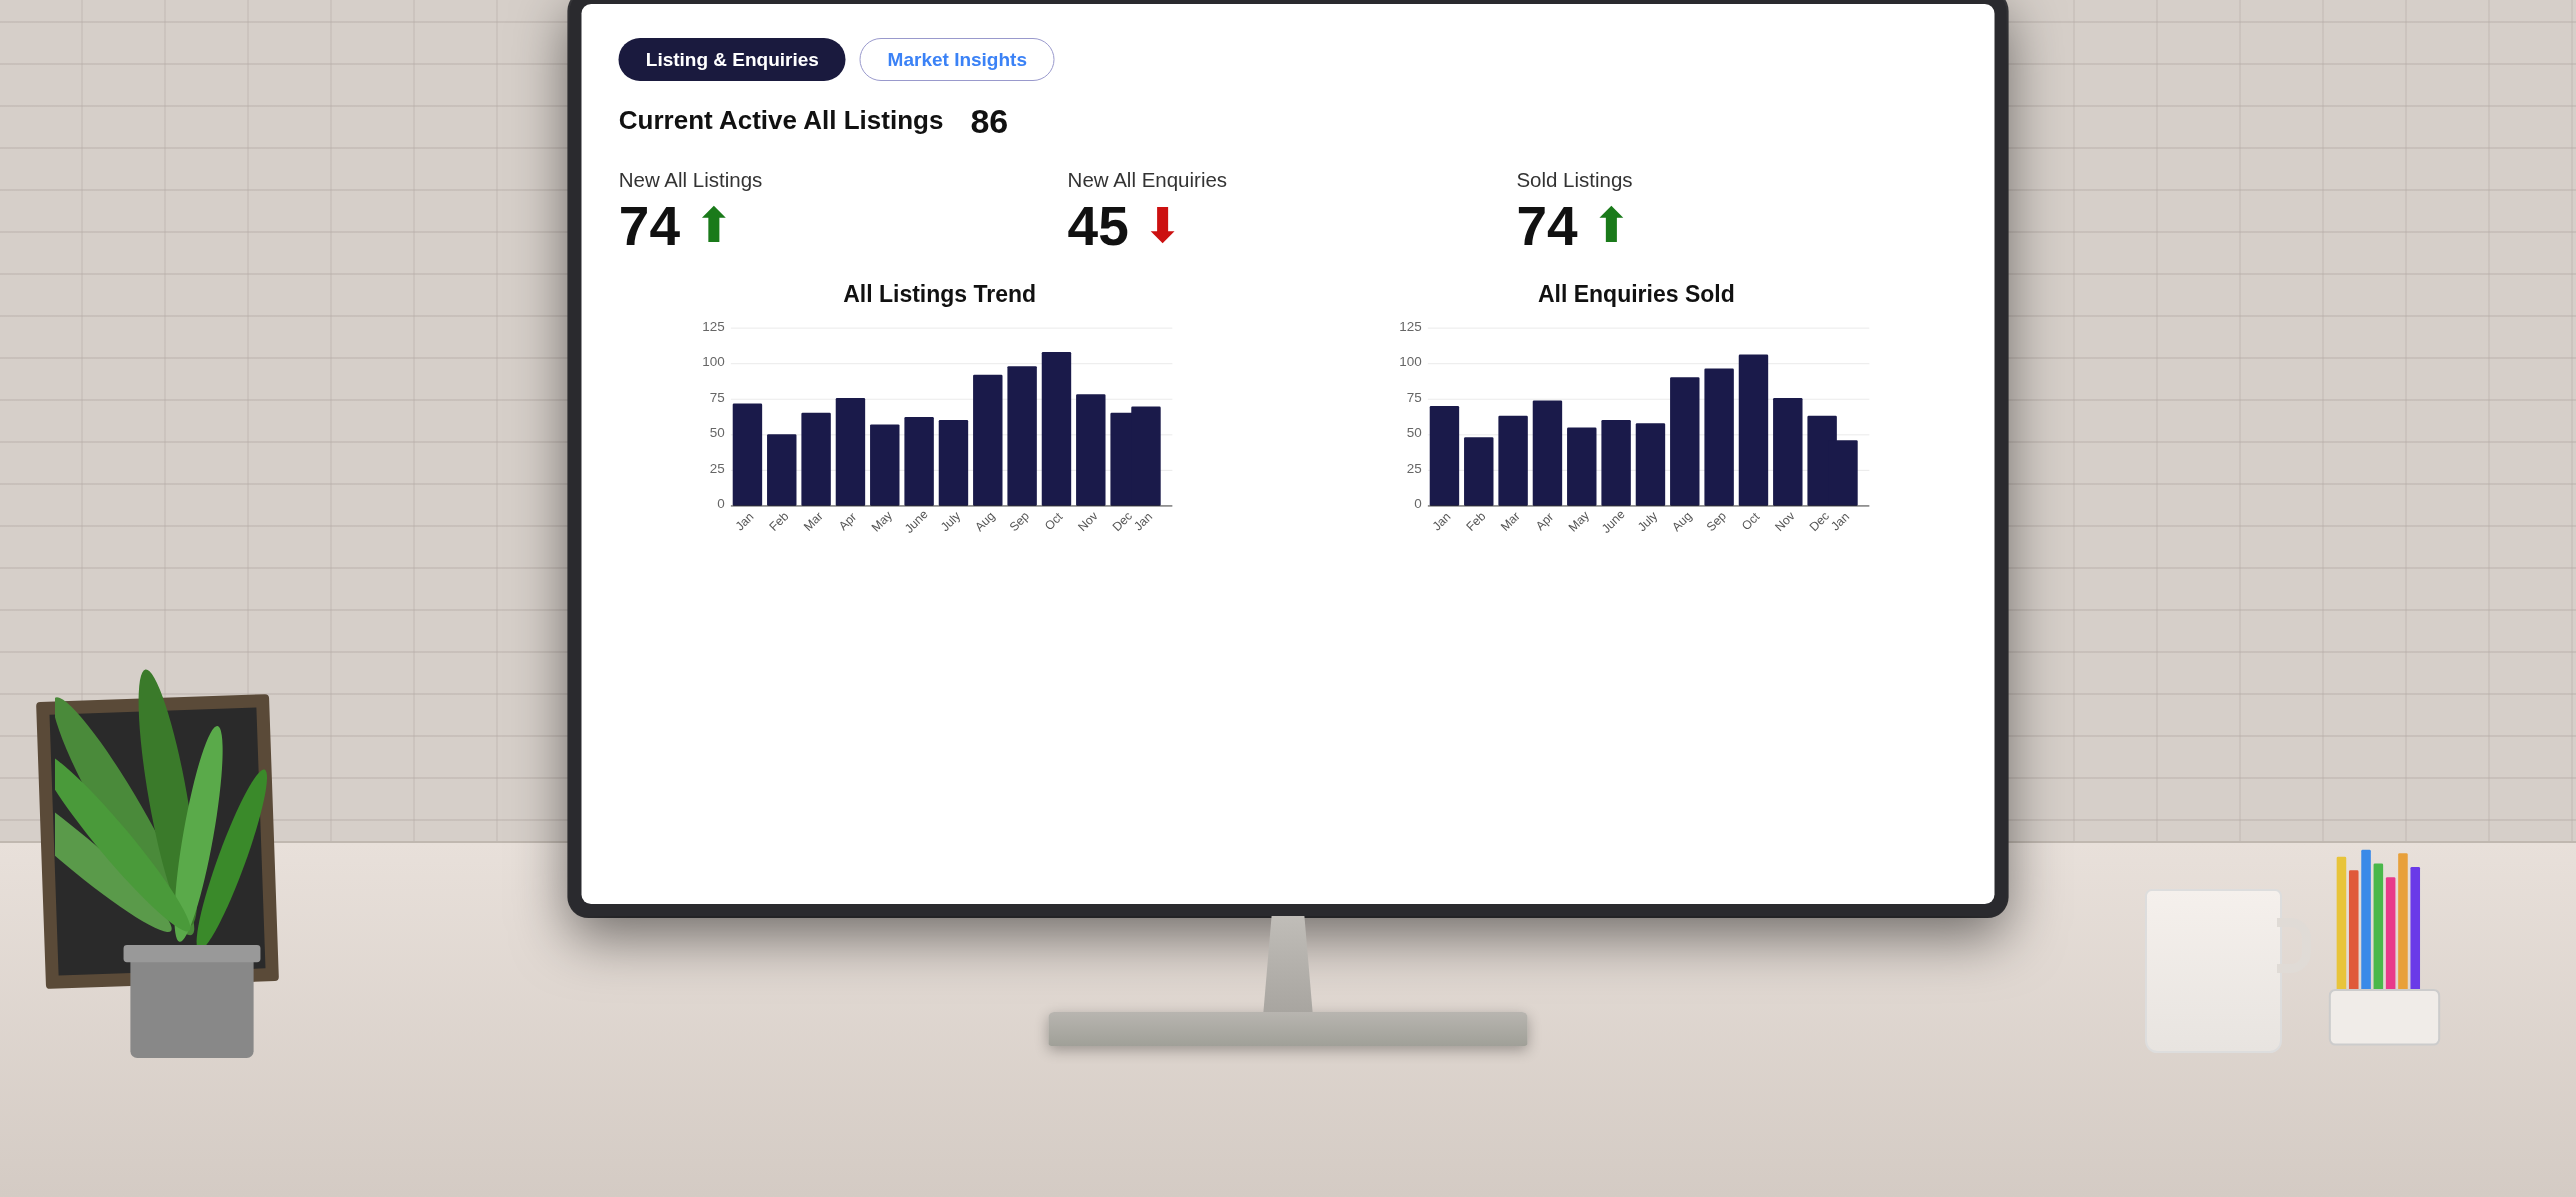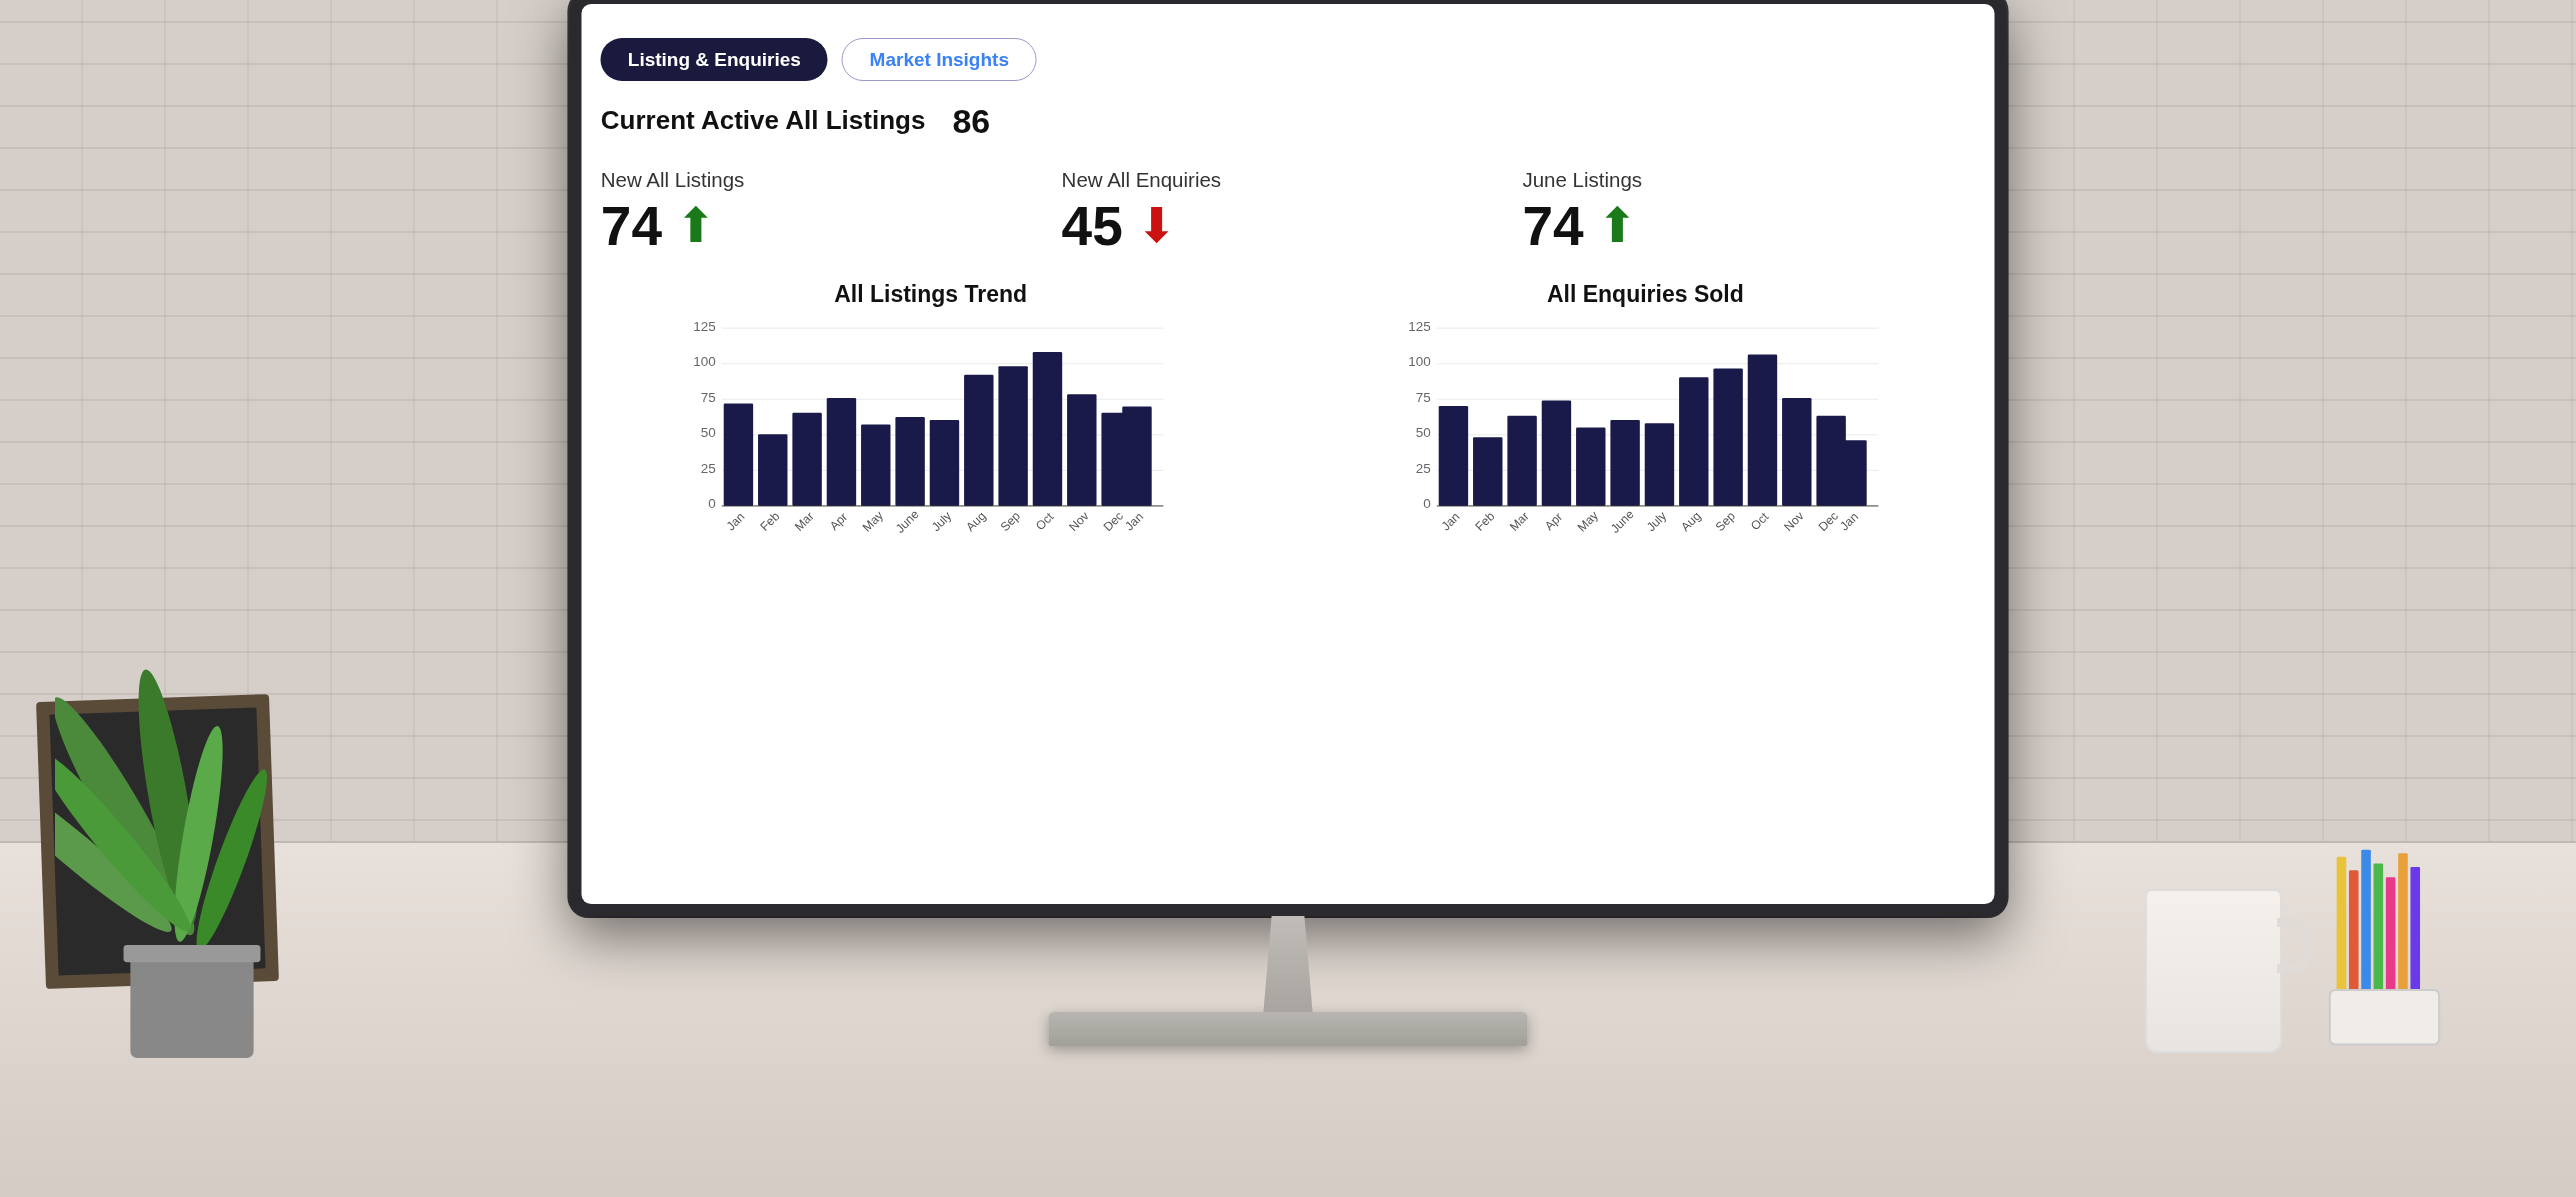--- a/index.html
+++ b/index.html
@@ -89,21 +89,21 @@
     }
 
     .monitor-screen {
       width: 100%;
       height: 100%;
       background: #ffffff;
       border-radius: 9.6px;
       overflow: hidden;
       display: flex;
       flex-direction: column;
-      padding: 34px 19px 27px;
+      padding: 34px 37px 27px;
     }
 
     
     .monitor-neck {
       width: 82px;
       height: 96px;
       background: linear-gradient(180deg, #c0bdb8 0%, #a8a5a0 100%);
       clip-path: polygon(30% 0%, 70% 0%, 80% 100%, 20% 100%);
     }
 
@@ -343,21 +343,21 @@
 
           <div class="metric-block">
             <span class="metric-label">New All Enquiries</span>
             <div class="metric-value-row">
               <span class="metric-value">45</span>
               <span class="arrow-down">⬇</span>
             </div>
           </div>
 
           <div class="metric-block">
-            <span class="metric-label">June Listings</span>
+            <span class="metric-label">Sold Listings</span>
             <div class="metric-value-row">
               <span class="metric-value">74</span>
               <span class="arrow-up">⬆</span>
             </div>
           </div>
         </div>
 
         <div class="charts-row">
 
           <div class="chart-block">

